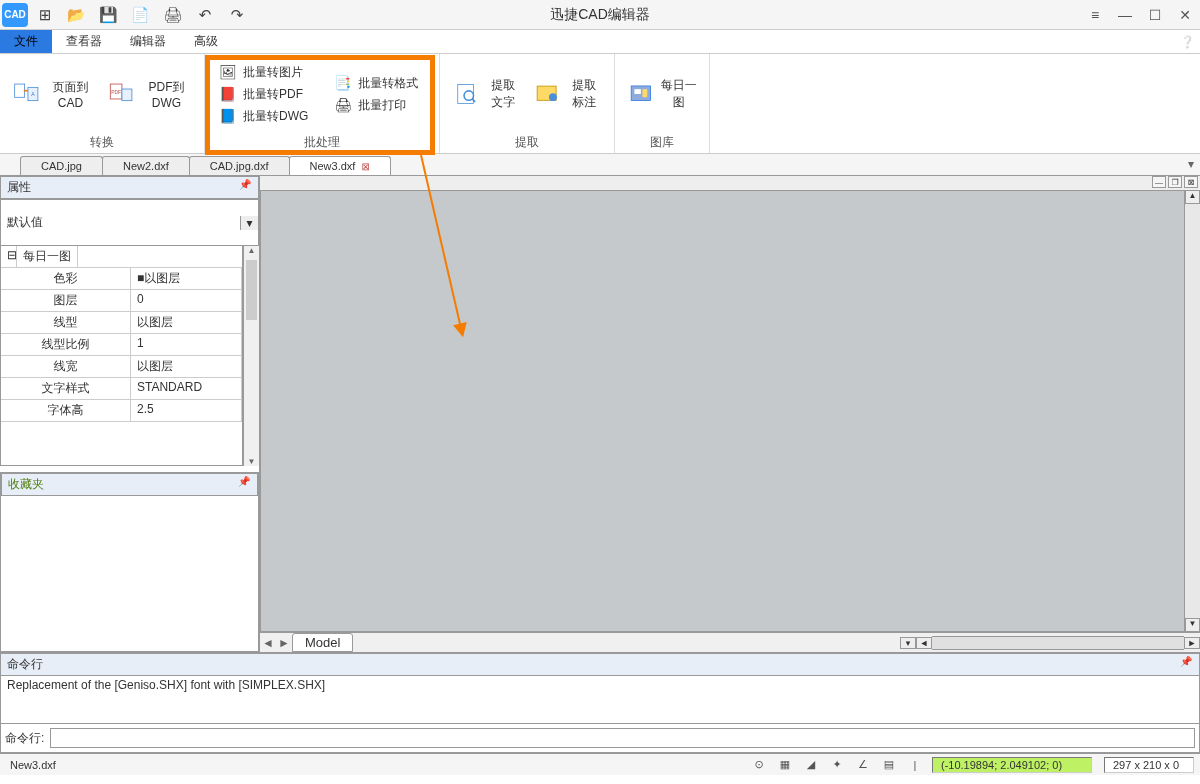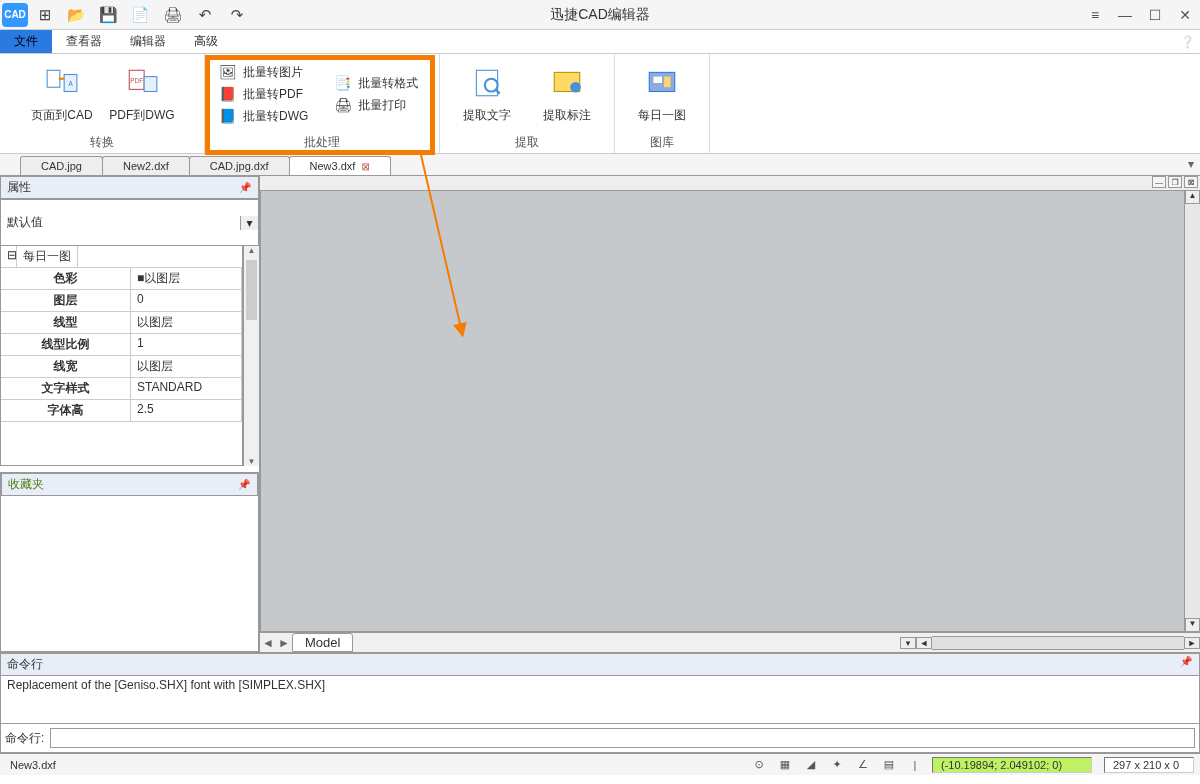--- a/index.html
+++ b/index.html
@@ -15,49 +15,49 @@
 
 .menubar { height: 24px; display: flex; align-items: stretch; border-bottom: 1px solid #ccc; background: #fff; position: relative; }
 .menubar .mitem { padding: 0 14px; display: flex; align-items: center; cursor: pointer; font-size: 12px; }
 .menubar .mitem.active { background: #2a7ae2; color: #000000; }
 .menubar .help { margin-left: auto; width: 24px; display: flex; align-items: center; justify-content: center; color: #2a7ae2; cursor: pointer; }
 
 .ribbon { height: 100px; border-bottom: 1px solid #ccc; background: #fff; display: flex; position: relative; }
 .rgroup { border-right: 1px solid #ddd; display: flex; flex-direction: column; }
 .rgroup .rbody { flex: 1; display: flex; align-items: center; justify-content: center; gap: 12px; padding: 4px 12px; }
 .rgroup .rlabel { text-align: center; font-size: 12px; color: #555; padding-bottom: 2px; }
-.rbig { display: flex; flex-direction: column; align-items: center; gap: 6px; cursor: pointer; min-width: 68px; }
+.rbig { display: flex; flex-direction: row; align-items: center; gap: 6px; cursor: pointer; min-width: 68px; }
 .rbig .ricon { width: 36px; height: 36px; display: flex; align-items: center; justify-content: center; font-size: 24px; border: 1px solid transparent; }
 .rbig .rtext { font-size: 12px; text-align: center; }
 .rsmall-col { display: flex; flex-direction: column; gap: 2px; }
 .rsmall { display: flex; align-items: center; gap: 6px; cursor: pointer; padding: 1px 4px; }
 .rsmall .s-icon { width: 18px; height: 18px; display: flex; align-items: center; justify-content: center; font-size: 14px; }
 
 .highlight-box { position: absolute; border: 5px solid #f57c00; top: 55px; left: 205px; width: 230px; height: 100px; pointer-events: none; z-index: 10; }
 .arrow { position: absolute; top: 155px; left: 420px; width: 2px; height: 185px; background: #f57c00; transform-origin: top; transform: rotate(-13deg); z-index: 9; }
 .arrow::after { content: ''; position: absolute; bottom: -2px; left: -6px; border-left: 7px solid transparent; border-right: 7px solid transparent; border-top: 14px solid #f57c00; }
 
 .doctabs { height: 22px; background: #f5f5f5; display: flex; align-items: flex-end; border-bottom: 1px solid #999; padding-left: 20px; position: relative; }
 .doctab { padding: 3px 20px; border: 1px solid #999; border-bottom: none; margin-right: -1px; background: #eee; cursor: pointer; font-size: 11px; border-radius: 3px 3px 0 0; position: relative; }
 .doctab.active { background: #fff; }
 .doctab .close { color: #c0504d; margin-left: 6px; font-size: 10px; }
 .doctabs .dropdown { position: absolute; right: 6px; top: 3px; color: #666; cursor: pointer; }
 
 .workarea { display: flex; height: 476px; }
 .leftpane { width: 260px; background: #fff; border-right: 1px solid #999; display: flex; flex-direction: column; }
-.panel-hdr { background: #e8eef7; border: 1px solid #999; padding: 2px 6px; display: flex; align-items: center; font-size: 12px; }
+.panel-hdr { background: #e8eef7; border: 1px solid #999; padding: 2px 6px; display: flex; font-size: 12px; }
 .panel-hdr .pin { margin-left: auto; cursor: pointer; font-size: 10px; }
 .dropdown-select { display: flex; align-items: center; border: 1px solid #999; margin: 0; background: #fff; }
 .dropdown-select span { flex: 1; padding: 14px 6px; }
 .dropdown-select .dd-btn { width: 18px; text-align: center; border-left: 1px solid #999; cursor: pointer; background: #eee; }
 .proptable { border: 1px solid #999; border-top: none; }
 .proptable .prow { display: flex; border-bottom: 1px solid #ccc; }
 .proptable .prow.section { background: #fff; }
 .proptable .pcell { padding: 2px 6px; font-size: 12px; border-right: 1px solid #ccc; }
-.proptable .pcell.key { width: 130px; text-align: center; font-weight: bold; }
+.proptable .pcell.key { width: 130px; text-align: center; }
 .proptable .pcell.val { flex: 1; }
 .propwrap { display: flex; height: 220px; }
 .propwrap .scrollv { width: 16px; background: #f0f0f0; border-left: 1px solid #999; position: relative; }
 .propwrap .scrollv::before { content: '▲'; position: absolute; top: 0; left: 0; right: 0; text-align: center; font-size: 8px; color: #666; }
 .propwrap .scrollv::after { content: '▼'; position: absolute; bottom: 0; left: 0; right: 0; text-align: center; font-size: 8px; color: #666; }
 .propwrap .scrollv .thumb { position: absolute; top: 14px; left: 2px; right: 2px; height: 60px; background: #ccc; }
 
 .fav-panel { margin-top: 6px; flex: 1; border: 1px solid #999; display: flex; flex-direction: column; }
 .fav-hdr-row { display: flex; border-bottom: 1px solid #999; }
 .fav-hdr-row .fcell { padding: 2px 6px; border-right: 1px solid #999; font-size: 12px; }

